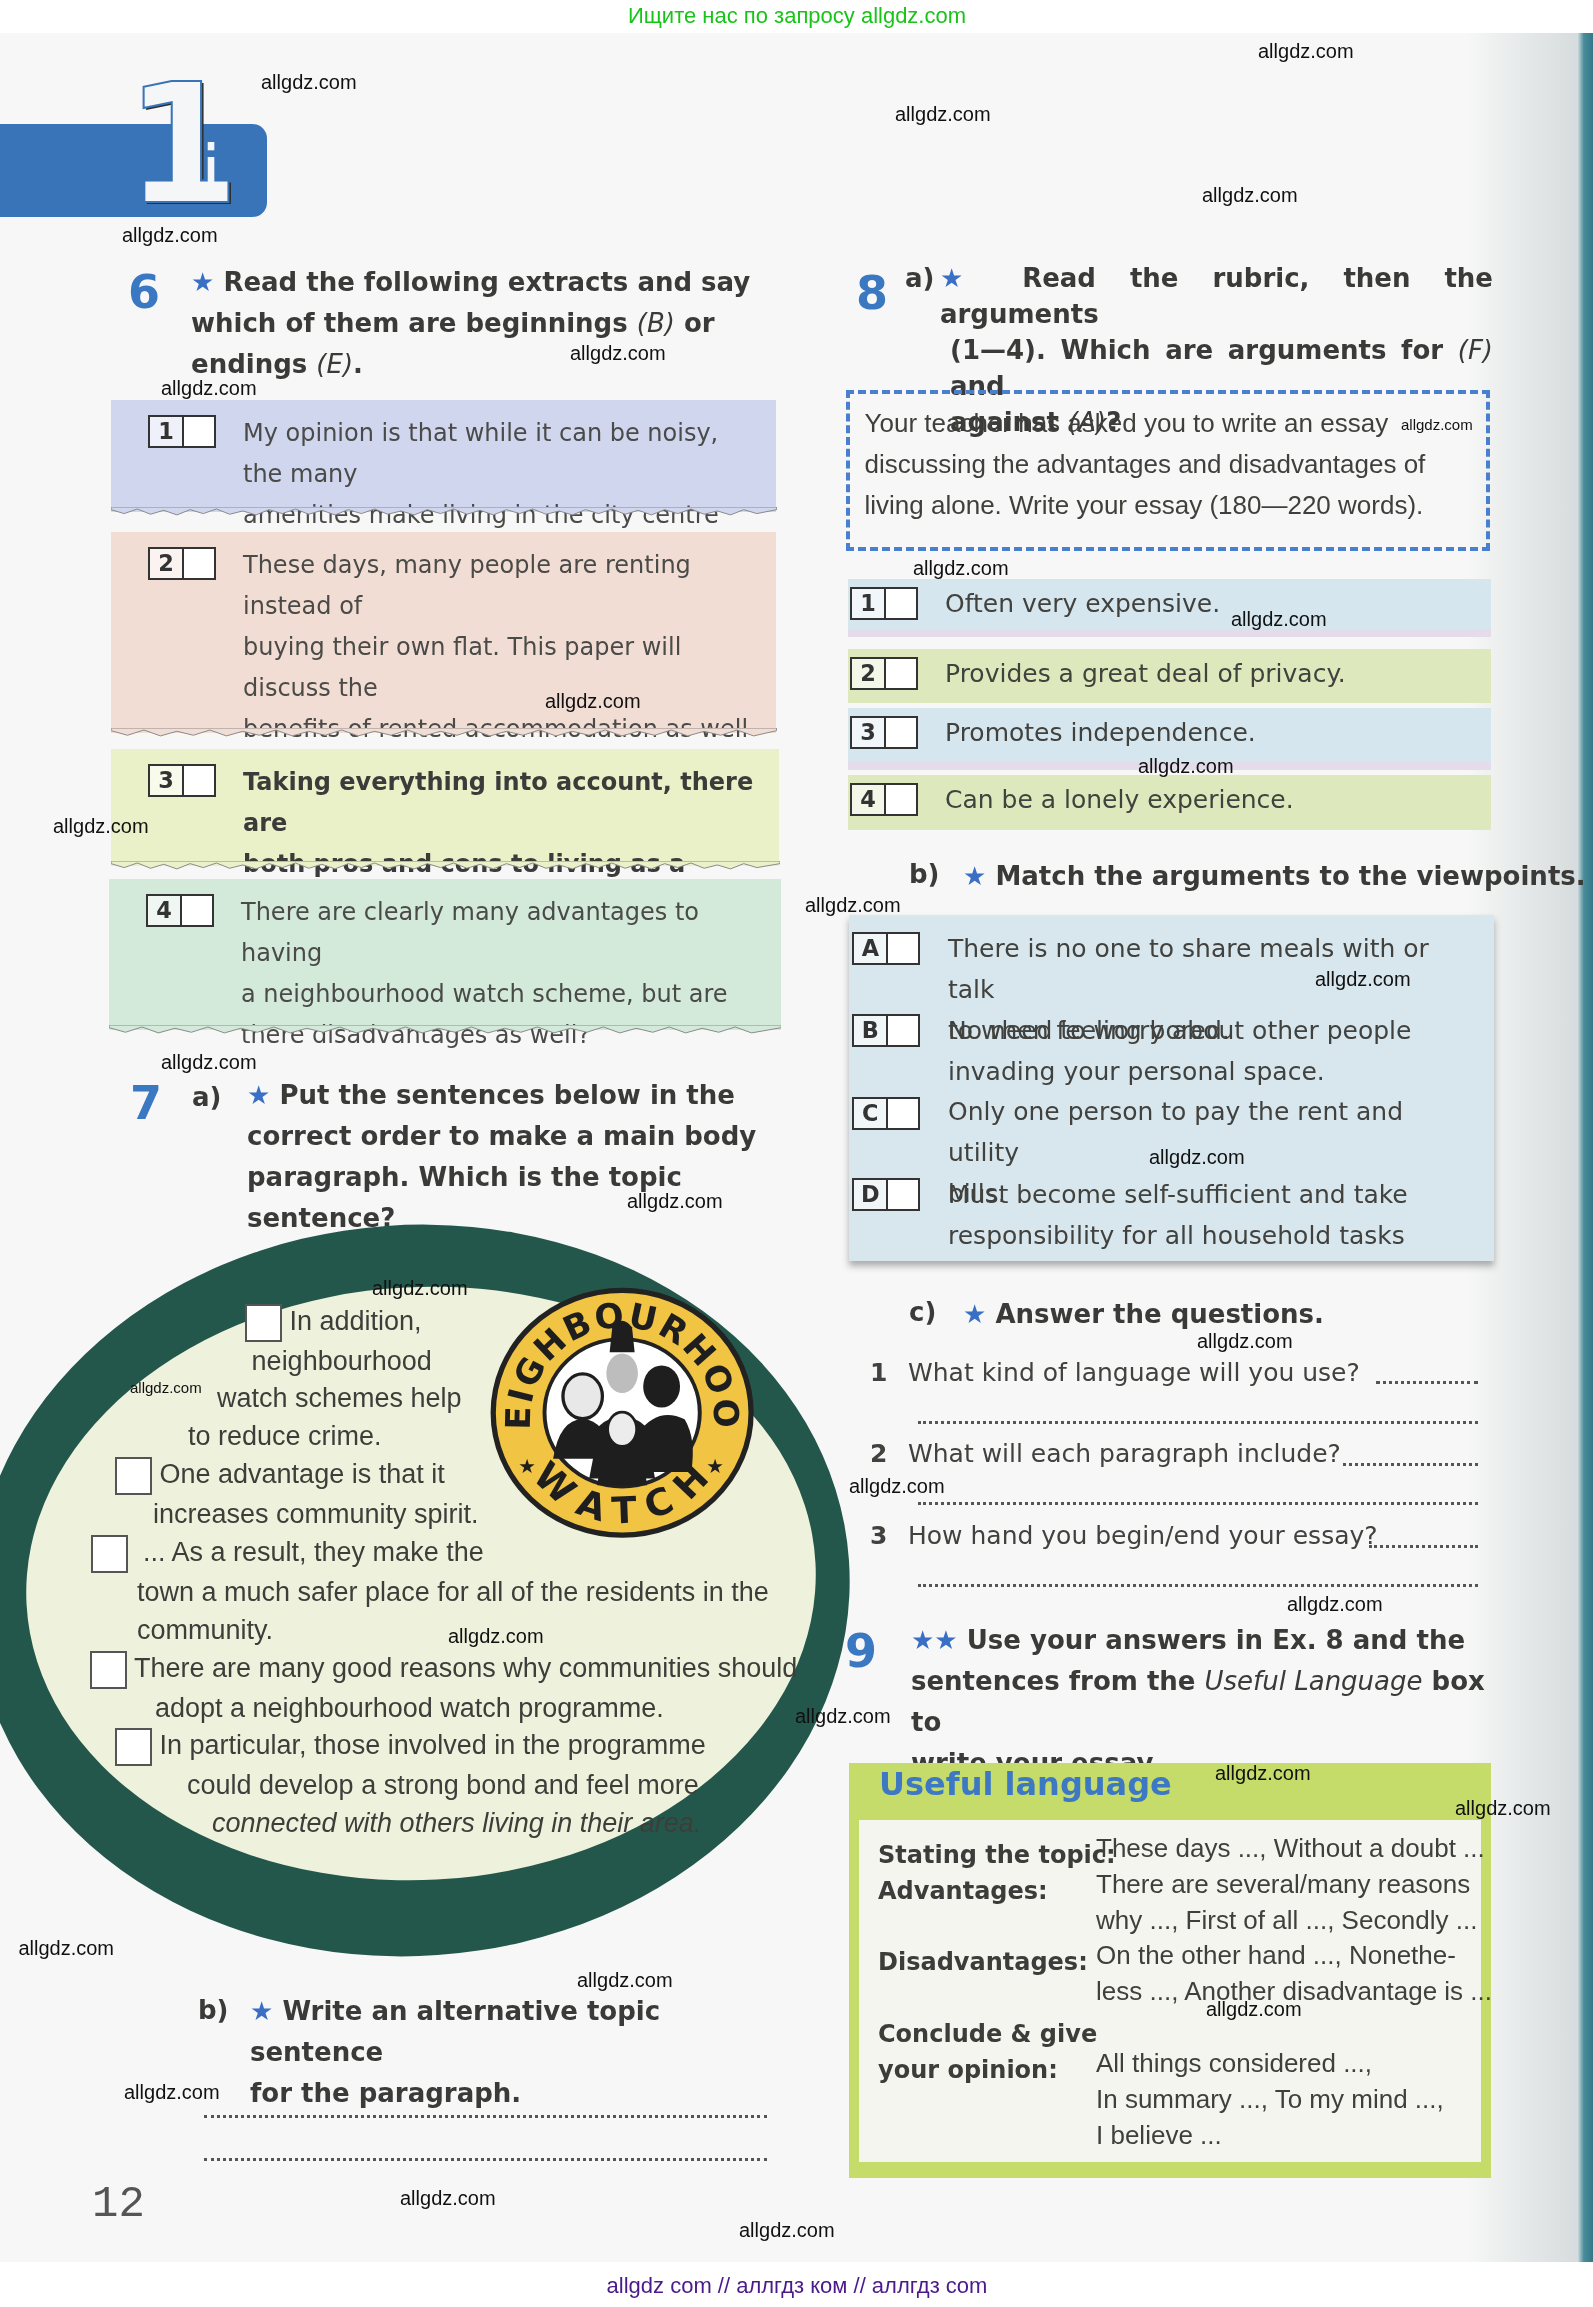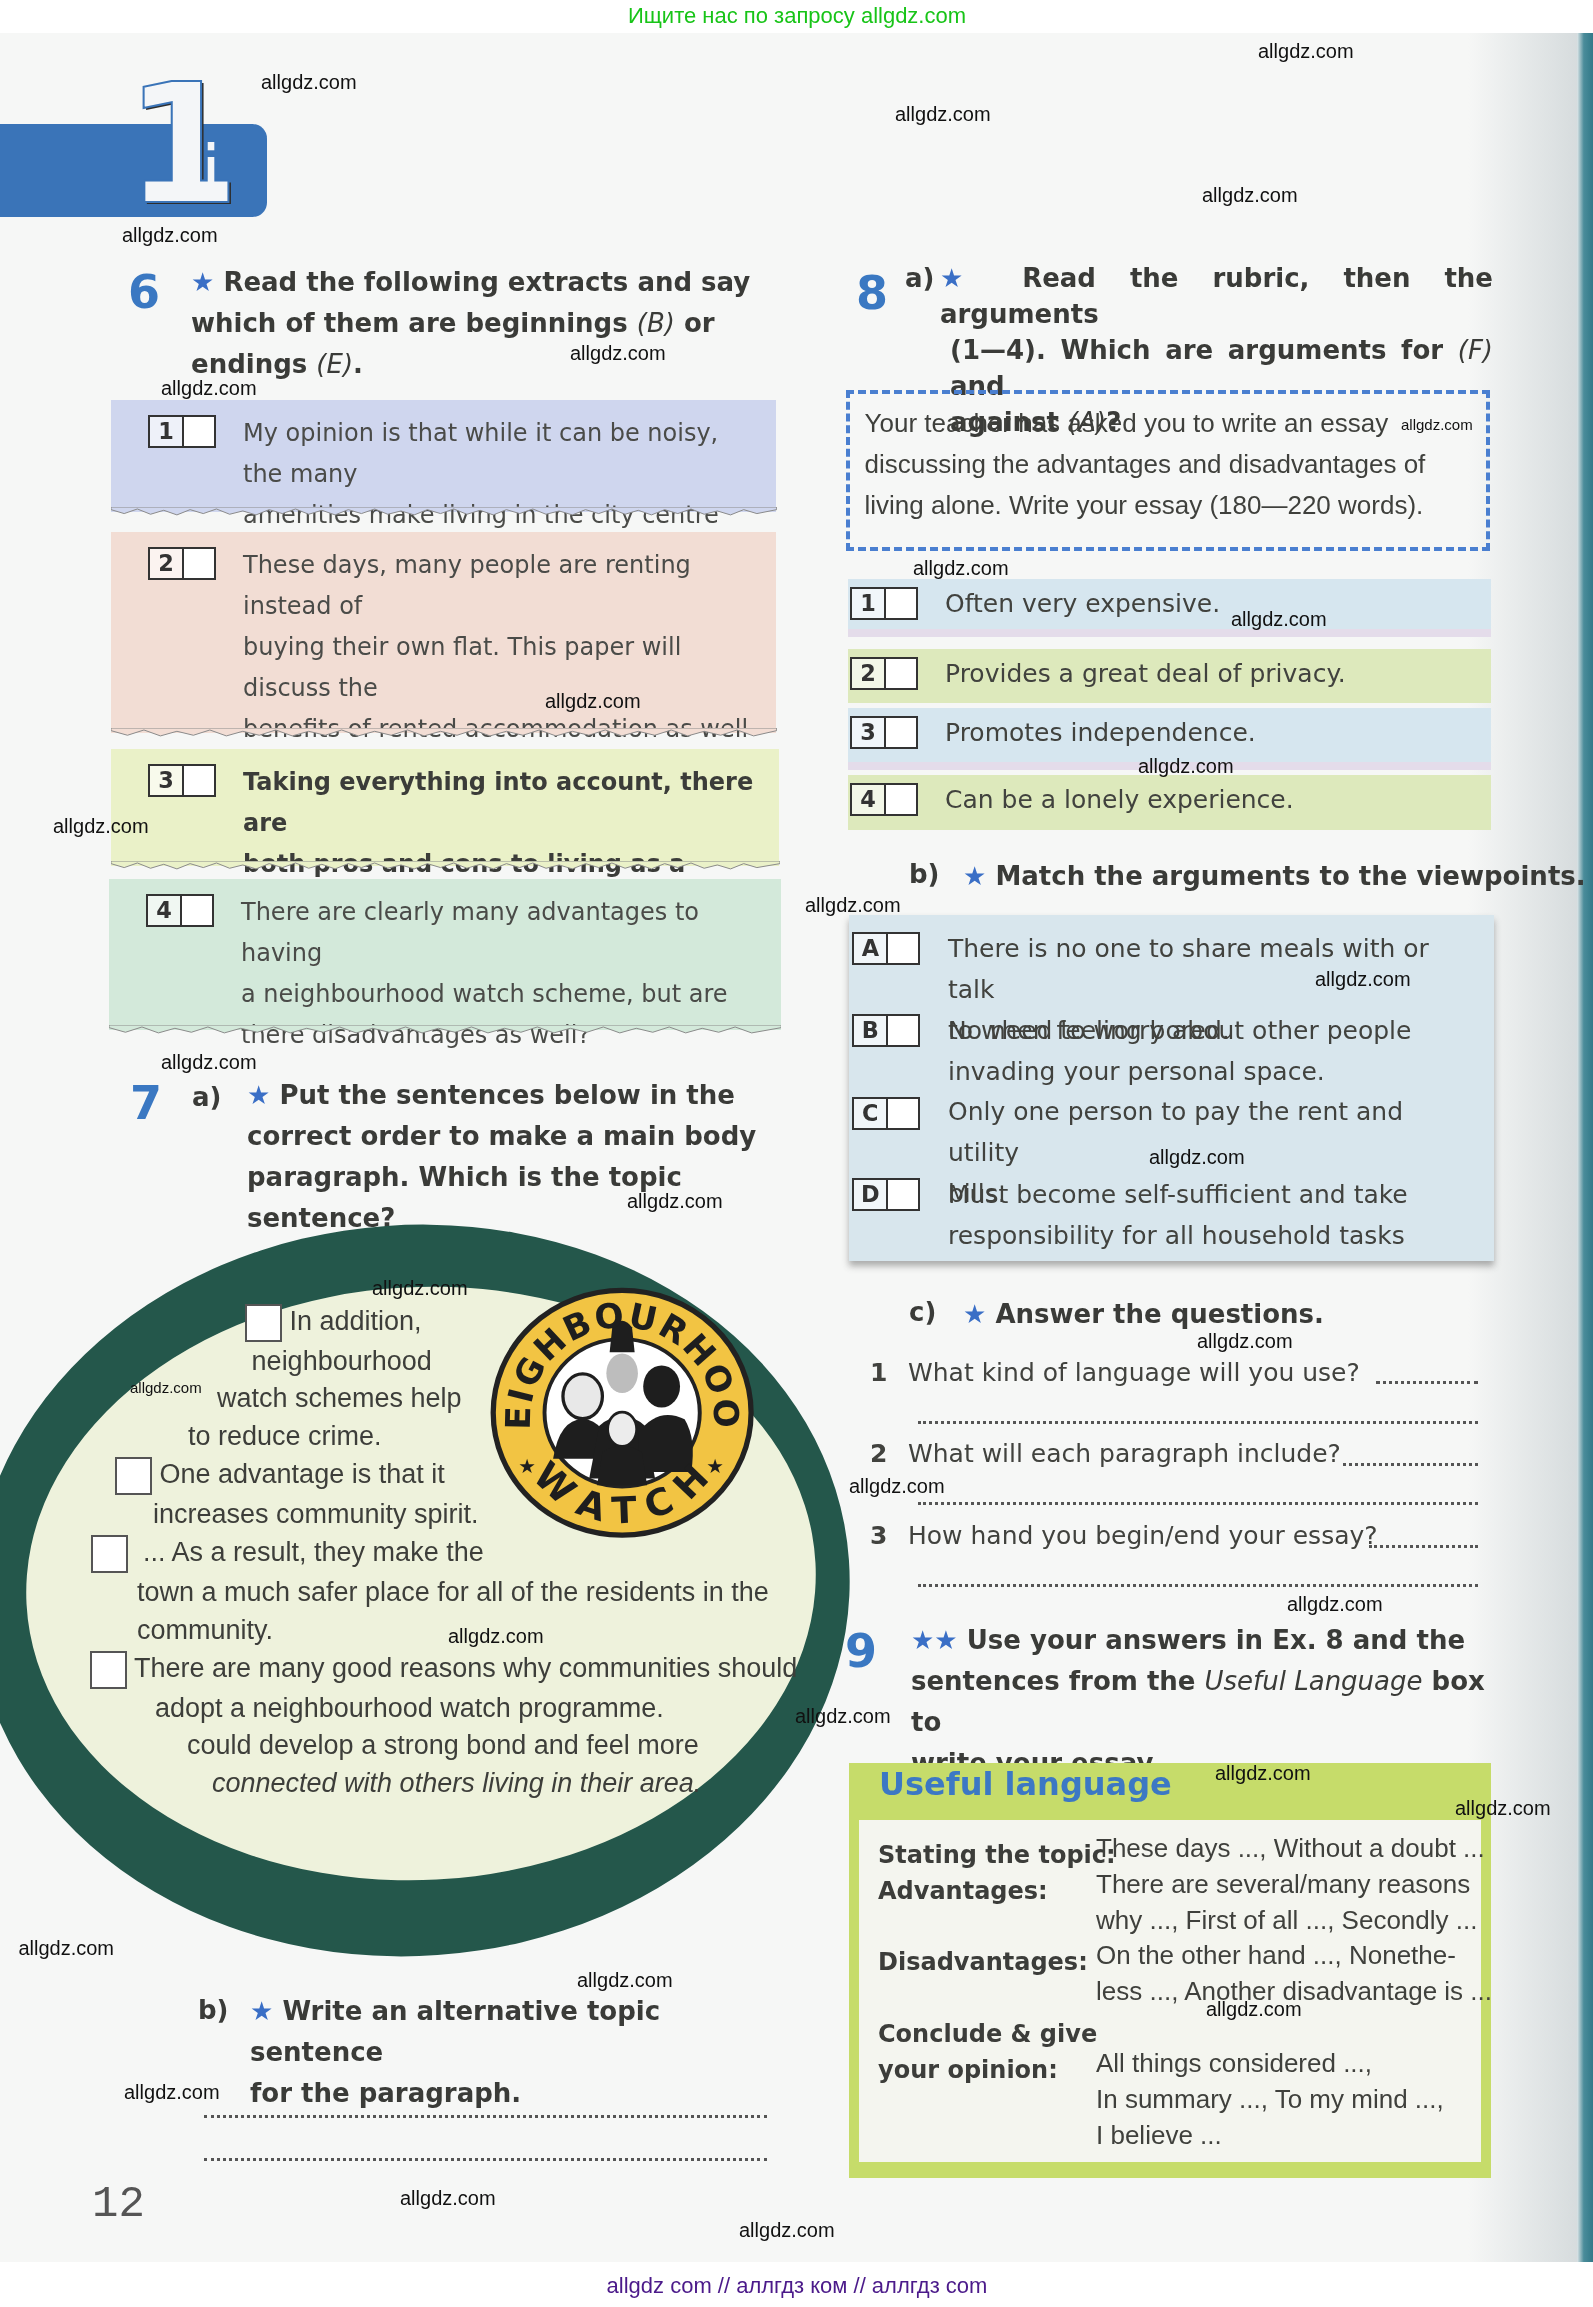--- a/index.html
+++ b/index.html
@@ -174,20 +174,21 @@
   <div style="padding-left:46px;">town a much safer place for all of the residents in the</div>
   <div style="padding-left:46px;">community.</div>
 </div>
 
 <div class="abs oval-text" style="left:90px;top:1649px;">
   <div><span class="sq"></span> <span>There are many good reasons why communities should</span></div>
   <div style="padding-left:65px;">adopt a neighbourhood watch programme.</div>
 </div>
 
 <div class="abs oval-text" style="left:115px;top:1726px;">
+  <div><span class="sq"></span> <span>In particular, those involved in the programme</span></div>
   <div style="padding-left:72px;">could develop a strong bond and feel more</div>
   <div style="padding-left:97px;font-style:italic;">connected with others living in their area.</div>
 </div>
 
 <svg class="abs logo" viewBox="0 0 415 390">
   <defs>
     <path id="arcTop" d="M70,210 A140,140 0 0 1 350,210"></path>
     <path id="arcBot" d="M95,250 A125,125 0 0 0 325,250"></path>
   </defs>
   <ellipse cx="210" cy="200" rx="196" ry="186" fill="#f2c443" stroke="#222" stroke-width="8"></ellipse>

